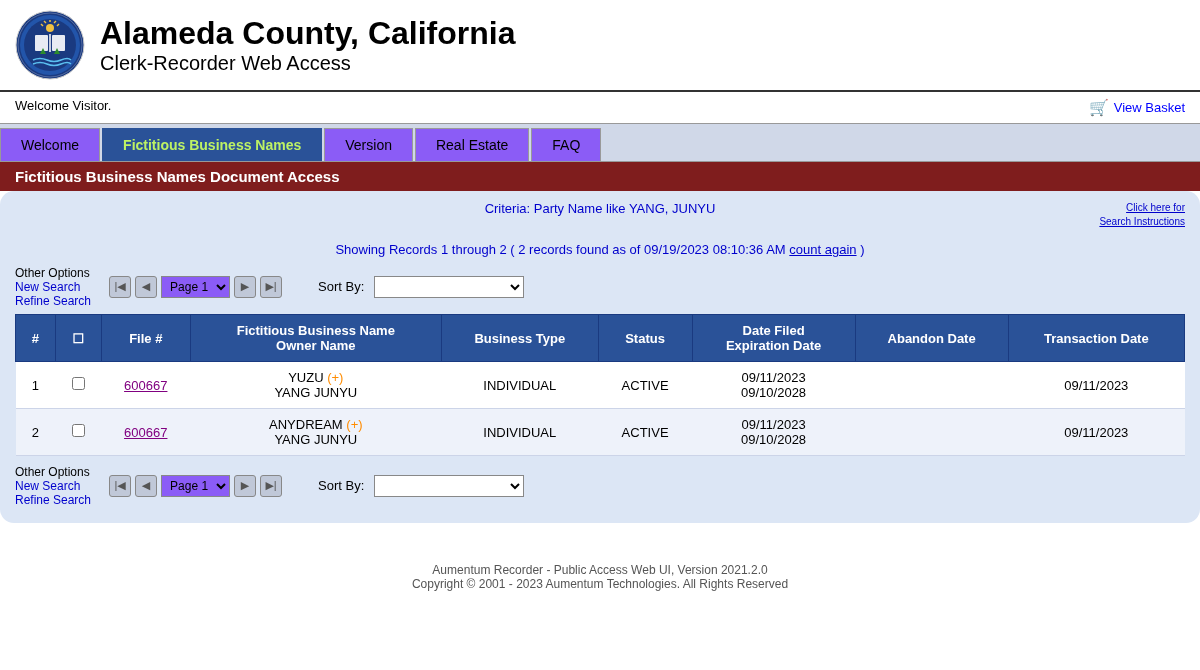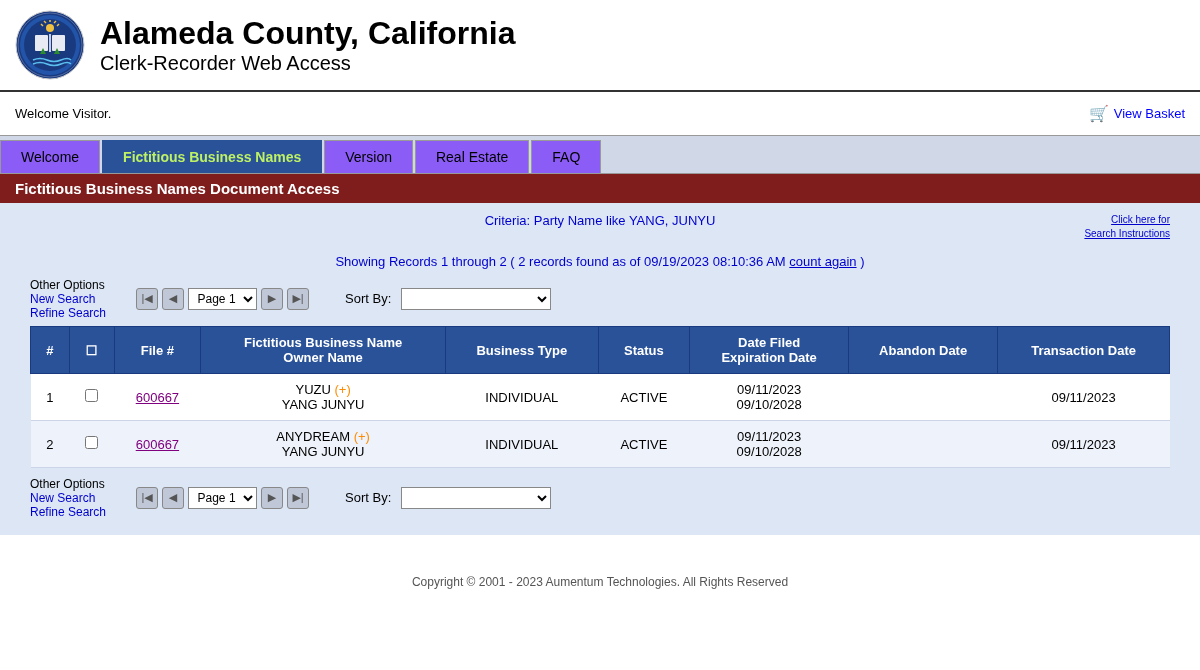--- a/index.html
+++ b/index.html
@@ -5,50 +5,50 @@
     * { margin: 0; padding: 0; box-sizing: border-box; }
     body { font-family: Arial, sans-serif; font-size: 13px; background: #fff; width: 1200px; min-height: 670px; }
 
     
     #header { display: flex; align-items: center; padding: 10px 15px; border-bottom: 2px solid #333; background: #fff; }
     #header-logo { width: 70px; height: 70px; margin-right: 15px; flex-shrink: 0; }
     #header-text h1 { font-size: 32px; font-weight: bold; color: #000; text-align: right; }
     #header-text h2 { font-size: 20px; font-weight: normal; color: #000; }
 
     
-    #welcome-bar { background: #fff; padding: 12px 15px; border-bottom: 1px solid #999; display: flex; justify-content: space-between; align-items: center; font-size: 13px; }
+    #welcome-bar { background: #fff; padding: 6px 15px; border-bottom: 1px solid #999; display: flex; justify-content: space-between; font-size: 13px; }
     #view-basket-link { color: #00f; text-decoration: none; display: flex; align-items: center; gap: 4px; }
 
     
     #nav-tabs { display: flex; background: #d0d8e8; border-bottom: 1px solid #999; padding: 0 0; }
     .nav-tab { padding: 8px 20px; cursor: pointer; font-size: 14px; border: 1px solid #999; border-bottom: none; margin-right: 2px; background: #8b5cf6; color: #000; text-decoration: none; display: inline-block; margin-top: 4px; }
     .nav-tab.active { background: #2a5298; color: #bef264; font-weight: bold; border-color: #2a5298; }
 
     
     #page-title-bar { background: #7f1d1d; color: #fff; padding: 6px 15px; font-size: 15px; font-weight: bold; }
 
     
-    #main-content { background: #dce6f5; padding: 10px 30px; }
+    #main-content { background: #dce6f5; padding: 10px 15px; border-radius: 14px; }
 
     
     #criteria-bar { text-align: center; margin-bottom: 8px; position: relative; }
     #criteria-text { color: #00c; font-size: 13px; }
     #count-again-link { color: #00c; text-decoration: underline; cursor: pointer; }
     #search-instructions-link { position: absolute; right: 0; top: 0; color: #00c; text-decoration: underline; cursor: pointer; font-size: 10px; text-align: right; line-height: 1.4; }
 
     
     .options-row { display: flex; align-items: center; gap: 10px; margin: 6px 0; font-size: 13px; }
-    .options-section { margin-right: 20px; }
+    .options-section { margin-right: 8px; }
     .options-section .label { font-size: 12px; color: #000; }
     .options-section a { display: block; color: #00c; text-decoration: none; font-size: 12px; }
 
     
     .pagination-controls { display: flex; align-items: center; gap: 4px; }
     .page-nav-btn { width: 22px; height: 22px; background: #c0c8d8; border: 1px solid #888; border-radius: 3px; cursor: pointer; display: flex; align-items: center; justify-content: center; font-size: 11px; color: #555; }
-    .page-select { padding: 2px 4px; border: 1px solid #888; background: #ffffff; font-size: 12px; text-align: center; }
+    .page-select { padding: 2px 4px; border: 1px solid #888; background: #8b5cf6; font-size: 12px; }
     .sort-label { margin-left: 26px; }
     .sort-select { padding: 2px 4px; border: 1px solid #888; background: #fff; font-size: 12px; width: 150px; }
 
     
     #results-table { width: 100%; border-collapse: collapse; margin: 4px 0; }
     #results-table thead tr { background: #2a5298; color: #fff; }
     #results-table thead th { padding: 8px 10px; text-align: center; font-size: 13px; border: 1px solid #1a3a80; }
     #results-table tbody tr { background: #fff; }
     #results-table tbody tr:nth-child(even) { background: #eef2fa; }
     #results-table tbody td { padding: 8px 10px; text-align: center; font-size: 13px; border-bottom: 1px solid #ccd4e8; vertical-align: middle; }
@@ -221,14 +221,15 @@
     </div>
     <span class="sort-label">Sort By:</span>
     <select class="sort-select">
       <option></option>
     </select>
   </div>
 
 </div>
 
 <div id="footer">
+  <div>Aumentum Recorder - Public Access Web UI, Version 2021.2.0</div>
   <div>Copyright © 2001 - 2023  Aumentum Technologies. All Rights Reserved</div>
 </div>
 
 </body></html>

